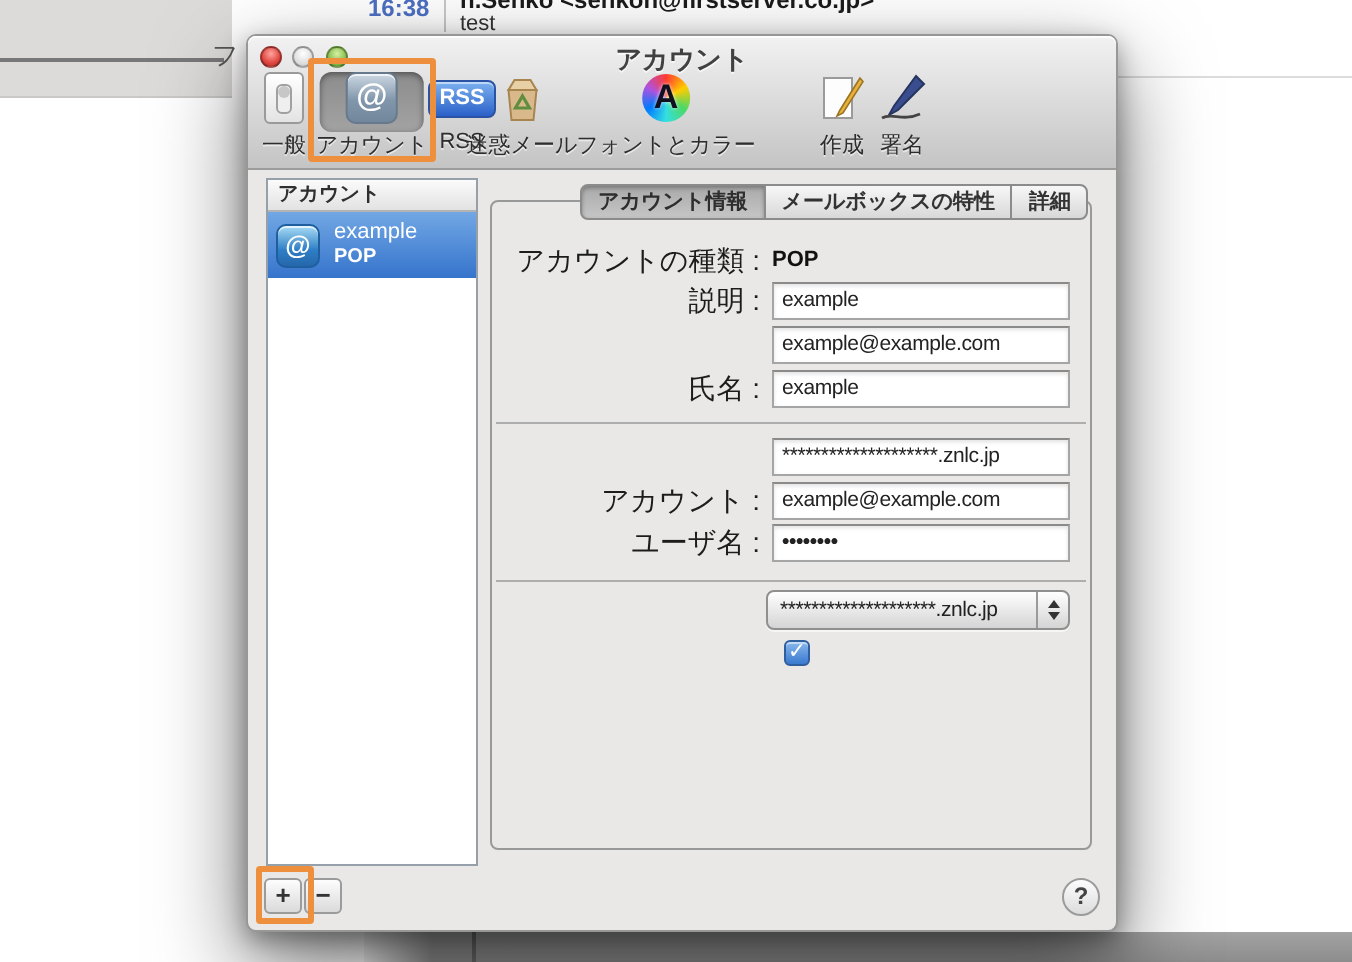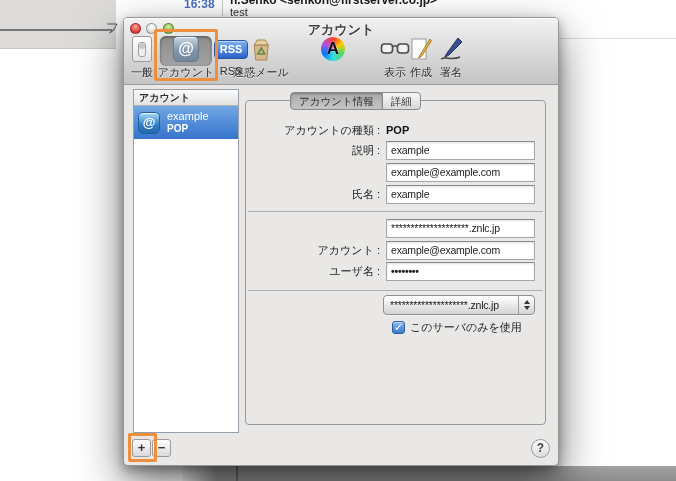--- a/index.html
+++ b/index.html
@@ -66,27 +66,27 @@
          background:linear-gradient(#a8dcf5,#2e7ec6 60%,#2567ab);color:#fff;font-size:13px;font-weight:bold;
          display:flex;align-items:center;justify-content:center;box-shadow:inset 0 1px 0 rgba(255,255,255,.7);}
   .sb-texts{margin-left:7px;color:#fff;}
   .sb-name{font-size:11px;line-height:13px;}
   .sb-type{font-size:10px;font-weight:bold;line-height:12px;}
 
   
   .panel{position:absolute;left:121px;top:82px;width:301px;height:325px;border:1px solid #999;border-radius:4px;box-sizing:border-box;}
   .tabs{position:absolute;left:44px;top:-9px;display:flex;}
   .tab{height:18px;line-height:17px;box-sizing:border-box;border:1px solid #8b8b8b;margin-left:-1px;
-       font-size:10.5px;font-weight:normal;color:#333;text-align:center;padding:0 8px;
+       font-size:10.5px;font-weight:bold;color:#333;text-align:center;padding:0 8px;
        background:linear-gradient(#f7f7f7,#d8d8d8);cursor:default;white-space:nowrap;}
   .tab:first-child{border-radius:4px 0 0 4px;margin-left:0;}
   .tab:last-child{border-radius:0 4px 4px 0;}
   .tab.sel{background:linear-gradient(#a9a9a9,#c6c6c6);color:#2e2e2e;box-shadow:inset 0 1px 2px rgba(0,0,0,.3);}
 
-  .flabel{position:absolute;right:165px;font-size:11px;color:#1c1c1c;white-space:nowrap;line-height:19px;text-align:center;}
+  .flabel{position:absolute;right:165px;font-size:14px;color:#1c1c1c;white-space:nowrap;line-height:19px;text-align:center;}
   .fvalue-static{position:absolute;left:140px;font-size:11px;font-weight:bold;color:#111;line-height:19px;}
   .tfield{position:absolute;left:140px;width:149px;height:19px;box-sizing:border-box;background:#fff;
           border:1px solid #a5a5a5;border-top-color:#8a8a8a;box-shadow:inset 0 1px 2px rgba(0,0,0,.12);
           font-size:10.5px;color:#222;padding:0 4px;line-height:17px;overflow:hidden;white-space:nowrap;letter-spacing:-.2px;}
   .divider{position:absolute;left:2px;width:295px;height:1px;background:#aeaeae;}
   .popup{position:absolute;left:137px;top:194px;width:152px;height:20px;box-sizing:border-box;border:1px solid #8f8f8f;border-radius:4px;
          background:linear-gradient(#ffffff,#d4d4d4);font-size:10.5px;color:#222;line-height:18px;padding:0 18px 0 6px;
          overflow:hidden;white-space:nowrap;letter-spacing:-.2px;box-shadow:0 1px 0 rgba(255,255,255,.6);cursor:default;}
   .popup .stepper{position:absolute;right:0;top:0;width:15px;height:18px;border-left:1px solid #9a9a9a;
                   display:flex;flex-direction:column;align-items:center;justify-content:center;gap:2px;}
@@ -169,32 +169,23 @@
         </div>
         <div class="tb-label">迷惑メール</div>
       </div>
 
       <div class="tb-item" style="left:209px">
         <div class="tb-icon">
             <span class="color-wheel">
               <span>A</span>
             </span>
           </div>
-      </div>
-
-      <div class="tb-item" style="left:271px">
-        <div class="tb-icon">
-          <svg width="30" height="18" viewBox="0 0 30 18">
-            <rect x="1.5" y="4" width="11" height="9" rx="3" fill="rgba(255,255,255,.65)" stroke="#4a4a4a" stroke-width="1.6"></rect>
-            <rect x="17.5" y="4" width="11" height="9" rx="3" fill="rgba(255,255,255,.65)" stroke="#4a4a4a" stroke-width="1.6"></rect>
-            <path d="M12.5 7 Q15 4.5 17.5 7" fill="none" stroke="#4a4a4a" stroke-width="1.6"></path>
-          </svg>
-        </div>
-        <div class="tb-label">表示</div>
-      </div>
+        <div class="tb-label">フォントとカラー</div>
+      </div>
+
 
       <div class="tb-item" style="left:297px">
         <div class="tb-icon">
           <svg width="26" height="26" viewBox="0 0 26 26">
             <rect x="4" y="3" width="14" height="20" fill="#fdfdfd" stroke="#9a9a9a"></rect>
             <path d="M22 3 L12 19 L10.5 22 L13.5 20.5 L23.5 4.8 Z" fill="#e8b13e" stroke="#9a7420" stroke-width="0.8"></path>
           </svg>
         </div>
         <div class="tb-label">作成</div>
       </div>
@@ -220,20 +211,21 @@
         <span class="sb-texts">
           <div class="sb-name">example</div>
           <div class="sb-type">POP</div>
         </span>
       </div>
     </div>
 
     <div class="panel">
       <div class="tabs">
         <div class="tab sel">アカウント情報</div>
+        <div class="tab">メールボックスの特性</div>
         <div class="tab">詳細</div>
       </div>
 
       <div class="flabel" style="top:20px">アカウントの種類 :</div>
       <div class="fvalue-static" style="top:20px">POP</div>
 
       <div class="flabel" style="top:40px">説明 :</div>
       <div class="tfield" style="top:40px">example</div>
 
       <div class="tfield" style="top:62px">example@example.com</div>
@@ -256,21 +248,20 @@
       <div class="popup">
         <span>********************.znlc.jp</span>
         <span class="stepper">
             <b class="up"></b>
             <b class="dn"></b>
           </span>
       </div>
 
       <div class="cbrow">
         <span class="cbox">✓</span>
-        <span class="cblabel">このサーバのみを使用</span>
       </div>
     </div>
 
     <div class="sq-btn btn-add">+</div>
     <div class="sq-btn btn-remove">−</div>
     <div class="annot add"></div>
     <div class="btn-help">?</div>
 
   </div>
 </div>

